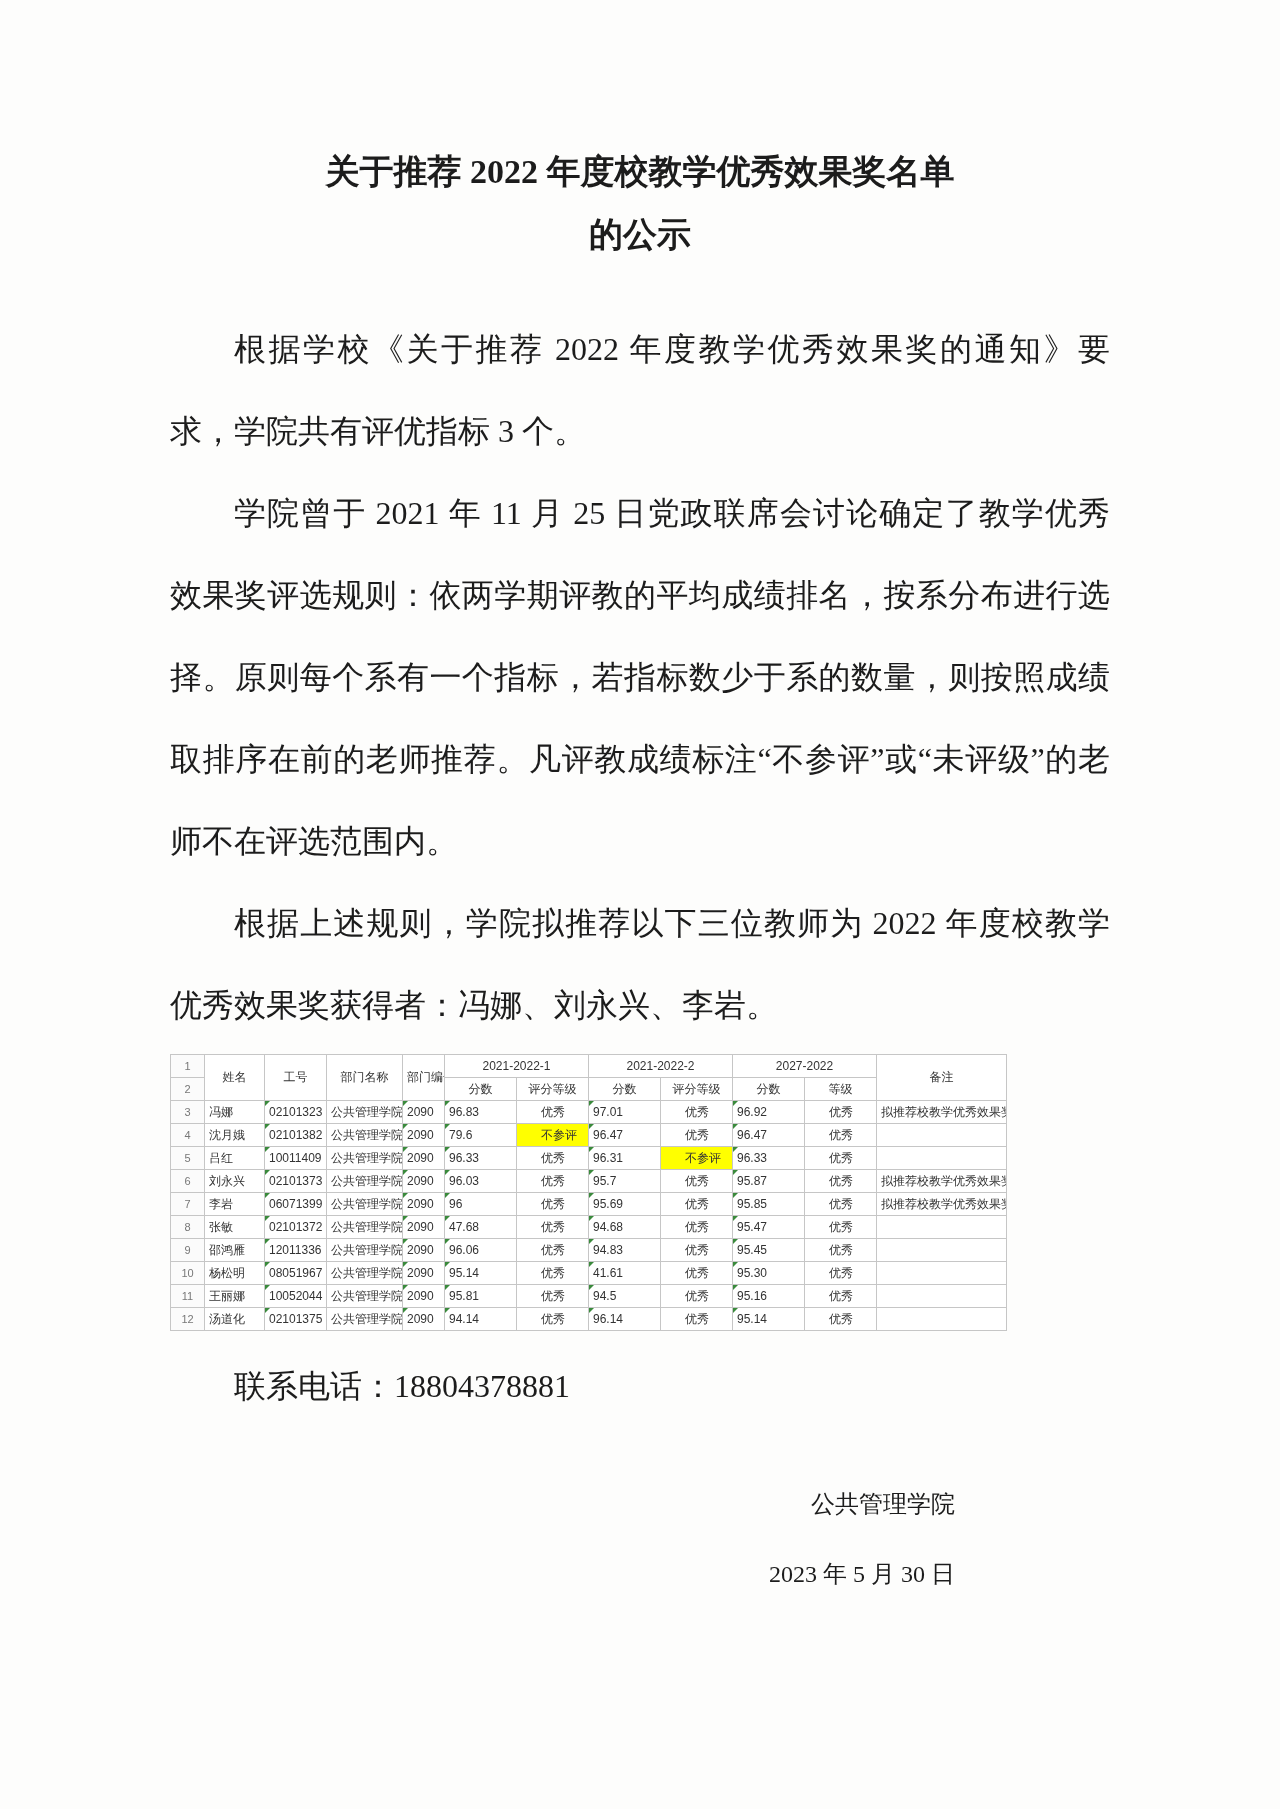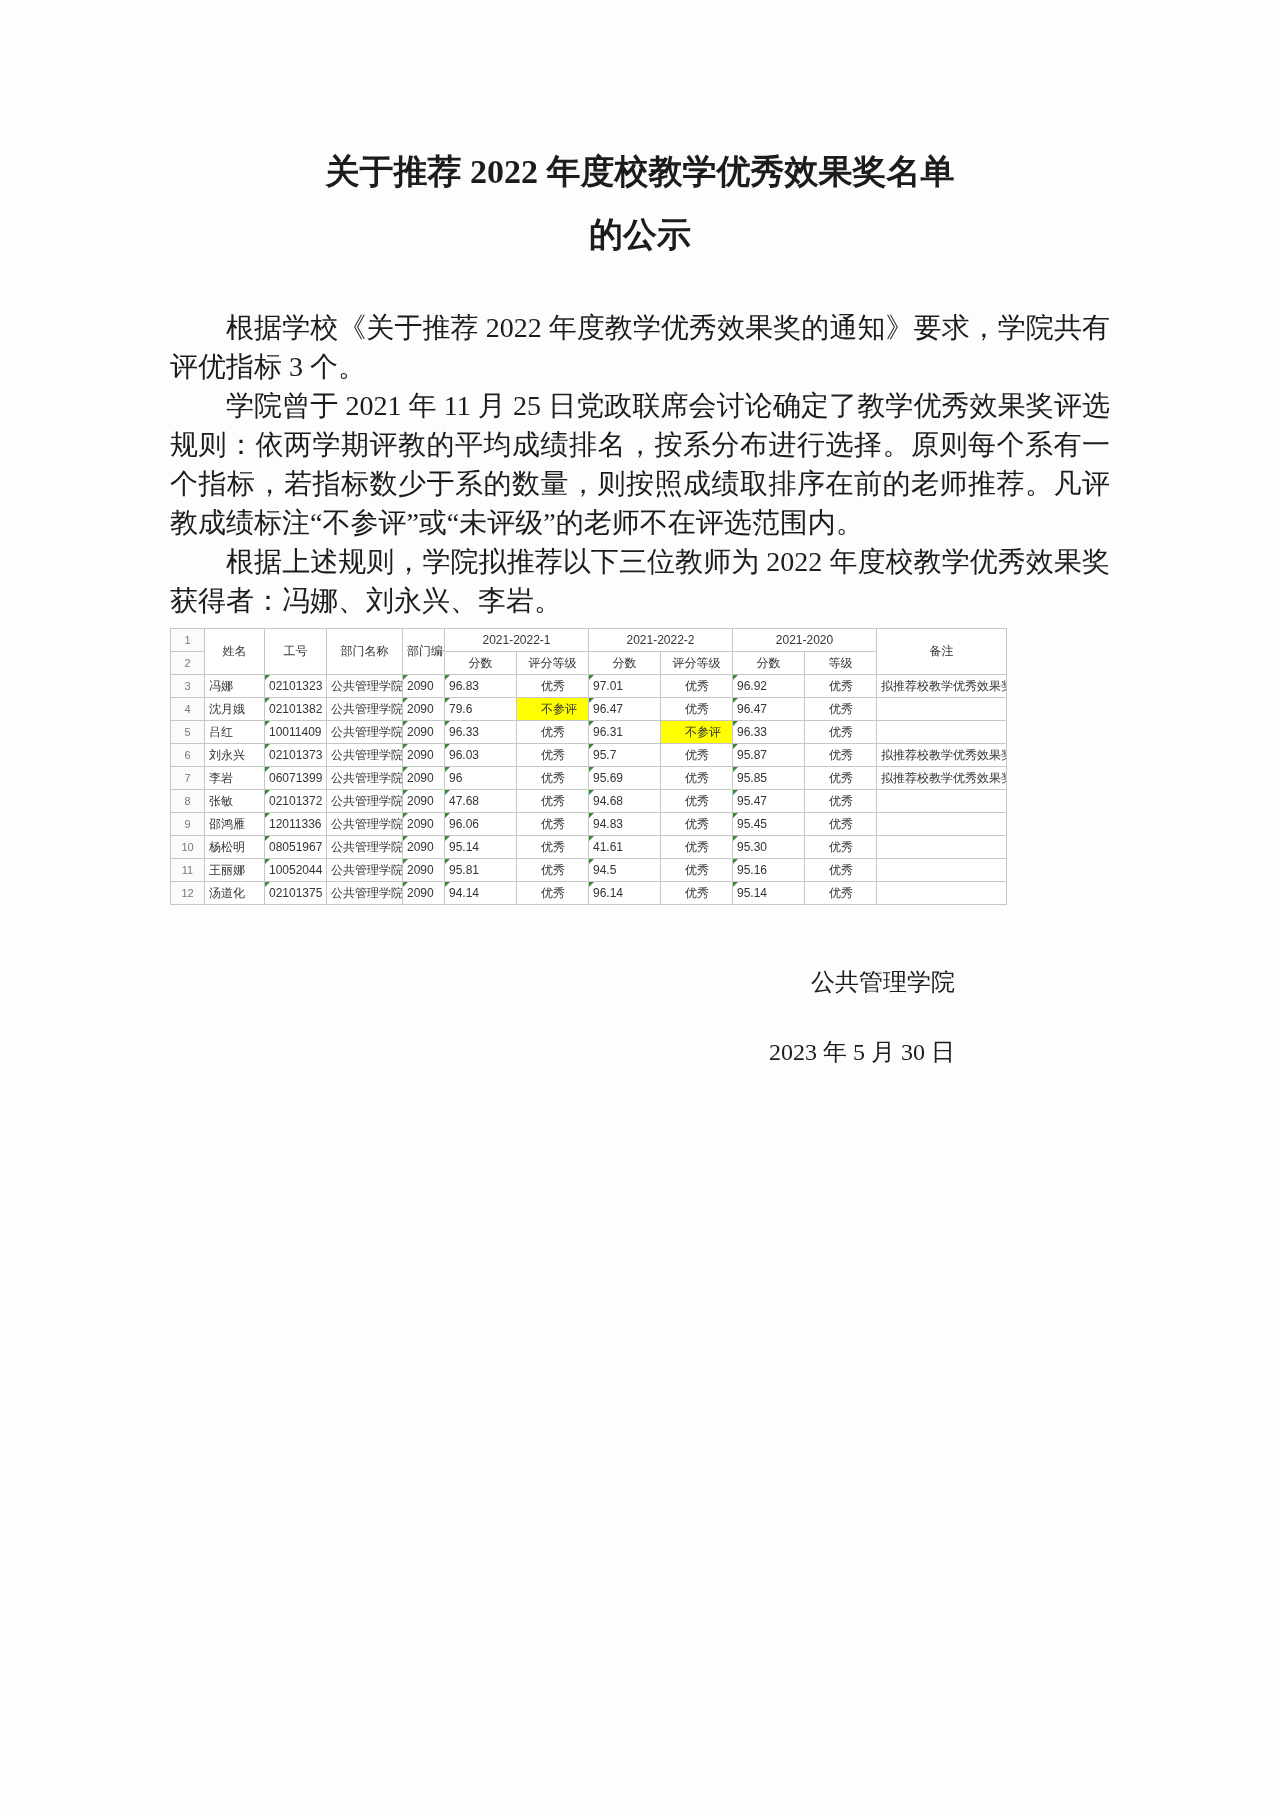--- a/index.html
+++ b/index.html
@@ -7,21 +7,21 @@
     width:1280px;min-height:1809px;background:#fdfdfc;box-sizing:border-box;
     padding:140px 170px 60px 170px;
     font-family:"Liberation Serif","DejaVu Serif",serif;
     color:#1c1c1c;
   }
   .doc-title{
     text-align:center;font-weight:bold;font-size:34px;line-height:63px;
     margin:0 0 42px 0;
   }
   .para{
-    font-size:28px;line-height:39px;margin:0;text-align:justify;text-indent:2em;
+    font-size:32px;line-height:82px;margin:0;text-align:justify;text-indent:2em;
   }
   .contact{margin-top:0;}
   
   .sheet{
     border-collapse:collapse;table-layout:fixed;margin:8px 0 14px 0;
     font-family:"Liberation Sans","DejaVu Sans",sans-serif;
     font-size:12px;color:#333;background:#ffffff;width:836px;
   }
   .sheet th,.sheet td{
     border:1px solid #c6c6c6;height:23px;padding:0 4px;overflow:hidden;
@@ -73,21 +73,21 @@
     </colgroup>
     <thead>
       <tr>
         <td class="rownum">1</td>
         <th rowspan="2">姓名</th>
         <th rowspan="2">工号</th>
         <th rowspan="2">部门名称</th>
         <th rowspan="2">部门编号</th>
         <th colspan="2">2021-2022-1</th>
         <th colspan="2">2021-2022-2</th>
-        <th colspan="2">2021-2020</th>
+        <th colspan="2">2027-2022</th>
         <th rowspan="2">备注</th>
       </tr>
       <tr>
         <td class="rownum">2</td>
         <th>分数</th>
         <th>评分等级</th>
         <th>分数</th>
         <th>评分等级</th>
         <th>分数</th>
         <th>等级</th>
@@ -230,19 +230,20 @@
           <td class="grade-cell">优秀</td>
           <td class="num-cell">96.14</td>
           <td class="grade-cell">优秀</td>
           <td class="num-cell">95.14</td>
           <td class="grade-cell">优秀</td>
           <td></td>
         </tr>
       </tbody>
   </table>
 
+  <p class="para contact">联系电话：18804378881</p>
 
   <div class="signature-block">
     <p>公共管理学院</p>
     <p>2023 年 5 月 30 日</p>
   </div>
 
 </div>
 
 </body></html>

